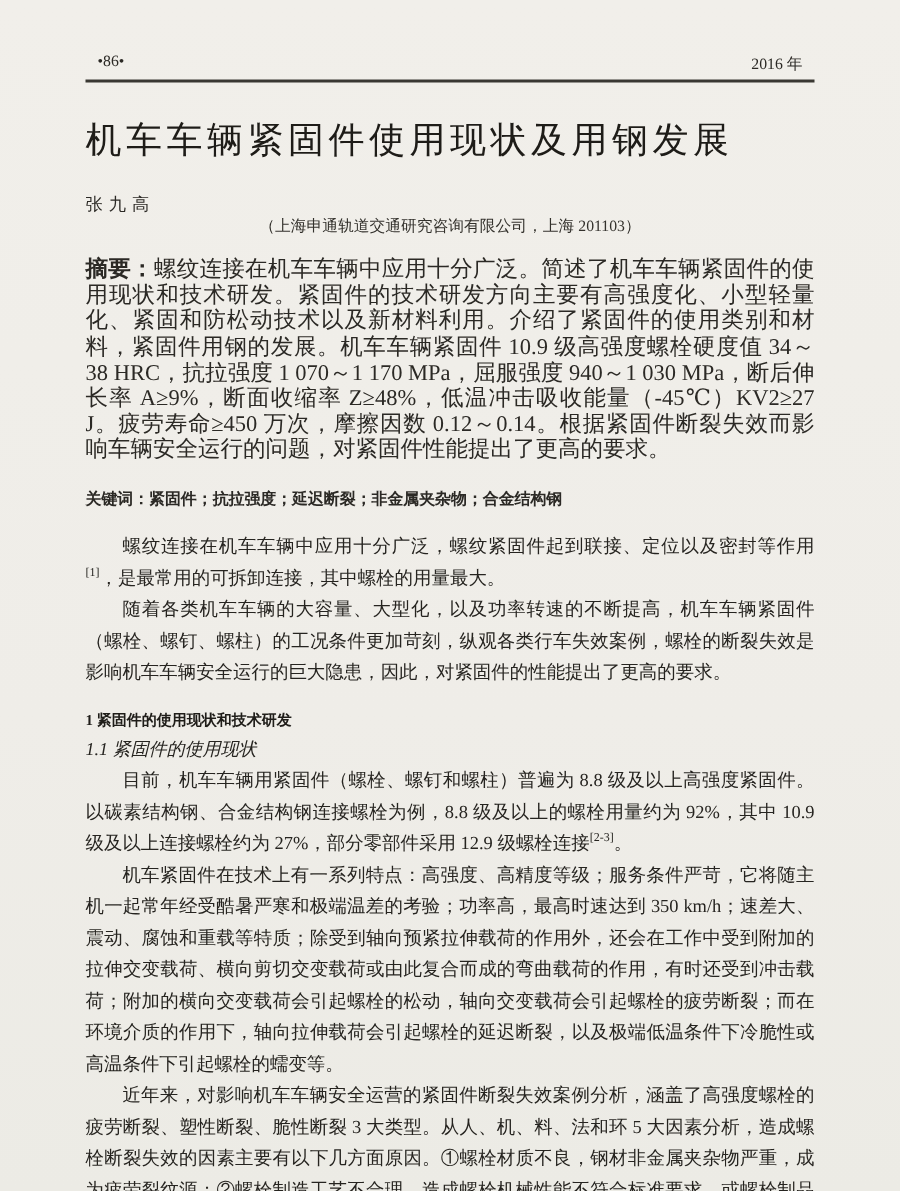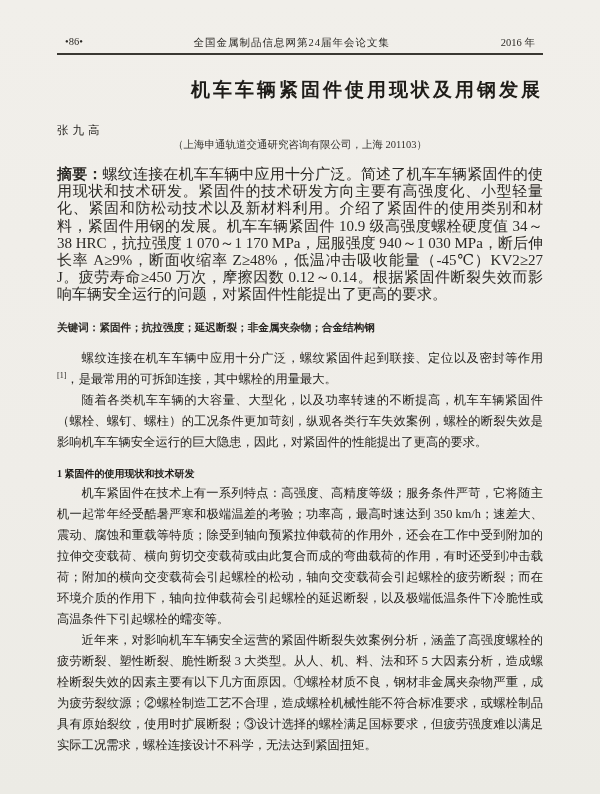--- a/index.html
+++ b/index.html
@@ -23,22 +23,22 @@
     font-size: 10.5px; color: #2b2925;
     padding: 0 8px 3px 8px;
   }
   .running-head .center { letter-spacing: 1px; }
   .head-rule {
     border: 0; border-top: 2px solid #3a3833;
     margin: 0 0 0 0; height: 0;
   }
   
   .article-title {
-    text-align: right;
-    font-size: 19px; font-weight: bold;
+    text-align: left;
+    font-size: 24px; font-weight: normal;
     letter-spacing: 3px;
     margin: 22px 0 0 0;
     color: #1e1c18;
   }
   .author {
     font-size: 11.5px;
     letter-spacing: 4px;
     margin-top: 20px;
     color: #2b2925;
   }
@@ -88,21 +88,20 @@
     color: #262420;
   }
 </style>
 </head>
 <body>
 
 <div class="page">
 
   <div class="running-head">
     <span>•86•</span>
-    <span class="center">全国金属制品信息网第24届年会论文集</span>
     <span>2016 年</span>
   </div>
   <hr class="head-rule">
 
   <h1 class="article-title">机车车辆紧固件使用现状及用钢发展</h1>
 
   <div class="author">张九高</div>
   <div class="affiliation">（上海申通轨道交通研究咨询有限公司，上海  201103）</div>
 
   <p class="abstract"><span class="label">摘要：</span><span>螺纹连接在机车车辆中应用十分广泛。简述了机车车辆紧固件的使用现状和技术研发。紧固件的技术研发方向主要有高强度化、小型轻量化、紧固和防松动技术以及新材料利用。介绍了紧固件的使用类别和材料，紧固件用钢的发展。机车车辆紧固件 10.9 级高强度螺栓硬度值 34～38 HRC，抗拉强度 1 070～1 170 MPa，屈服强度 940～1 030 MPa，断后伸长率 A≥9%，断面收缩率 Z≥48%，低温冲击吸收能量（-45℃）KV2≥27 J。疲劳寿命≥450 万次，摩擦因数 0.12～0.14。根据紧固件断裂失效而影响车辆安全运行的问题，对紧固件性能提出了更高的要求。</span></p>
@@ -110,20 +109,22 @@
   <p class="keywords"><span class="label">关键词：</span><span>紧固件；抗拉强度；延迟断裂；非金属夹杂物；合金结构钢</span></p>
 
   <div class="body-text">
 
     <p class="para"><span>螺纹连接在机车车辆中应用十分广泛，螺纹紧固件起到联接、定位以及密封等作用</span><sup class="ref">[1]</sup><span>，是最常用的可拆卸连接，其中螺栓的用量最大。</span></p>
 
     <p class="para">随着各类机车车辆的大容量、大型化，以及功率转速的不断提高，机车车辆紧固件（螺栓、螺钉、螺柱）的工况条件更加苛刻，纵观各类行车失效案例，螺栓的断裂失效是影响机车车辆安全运行的巨大隐患，因此，对紧固件的性能提出了更高的要求。</p>
 
     <h2 class="sec-heading">1 紧固件的使用现状和技术研发</h2>
 
+    <h3 class="subsec-heading">1.1 紧固件的使用现状</h3>
 
+    <p class="para"><span>目前，机车车辆用紧固件（螺栓、螺钉和螺柱）普遍为 8.8 级及以上高强度紧固件。以碳素结构钢、合金结构钢连接螺栓为例，8.8 级及以上的螺栓用量约为 92%，其中 10.9 级及以上连接螺栓约为 27%，部分零部件采用 12.9 级螺栓连接</span><sup class="ref">[2-3]</sup><span>。</span></p>
 
     <p class="para">机车紧固件在技术上有一系列特点：高强度、高精度等级；服务条件严苛，它将随主机一起常年经受酷暑严寒和极端温差的考验；功率高，最高时速达到 350 km/h；速差大、震动、腐蚀和重载等特质；除受到轴向预紧拉伸载荷的作用外，还会在工作中受到附加的拉伸交变载荷、横向剪切交变载荷或由此复合而成的弯曲载荷的作用，有时还受到冲击载荷；附加的横向交变载荷会引起螺栓的松动，轴向交变载荷会引起螺栓的疲劳断裂；而在环境介质的作用下，轴向拉伸载荷会引起螺栓的延迟断裂，以及极端低温条件下冷脆性或高温条件下引起螺栓的蠕变等。</p>
 
     <p class="para">近年来，对影响机车车辆安全运营的紧固件断裂失效案例分析，涵盖了高强度螺栓的疲劳断裂、塑性断裂、脆性断裂 3 大类型。从人、机、料、法和环 5 大因素分析，造成螺栓断裂失效的因素主要有以下几方面原因。①螺栓材质不良，钢材非金属夹杂物严重，成为疲劳裂纹源；②螺栓制造工艺不合理，造成螺栓机械性能不符合标准要求，或螺栓制品具有原始裂纹，使用时扩展断裂；③设计选择的螺栓满足国标要求，但疲劳强度难以满足实际工况需求，螺栓连接设计不科学，无法达到紧固扭矩。</p>
 
   </div>
 </div>
 
 </body></html>

